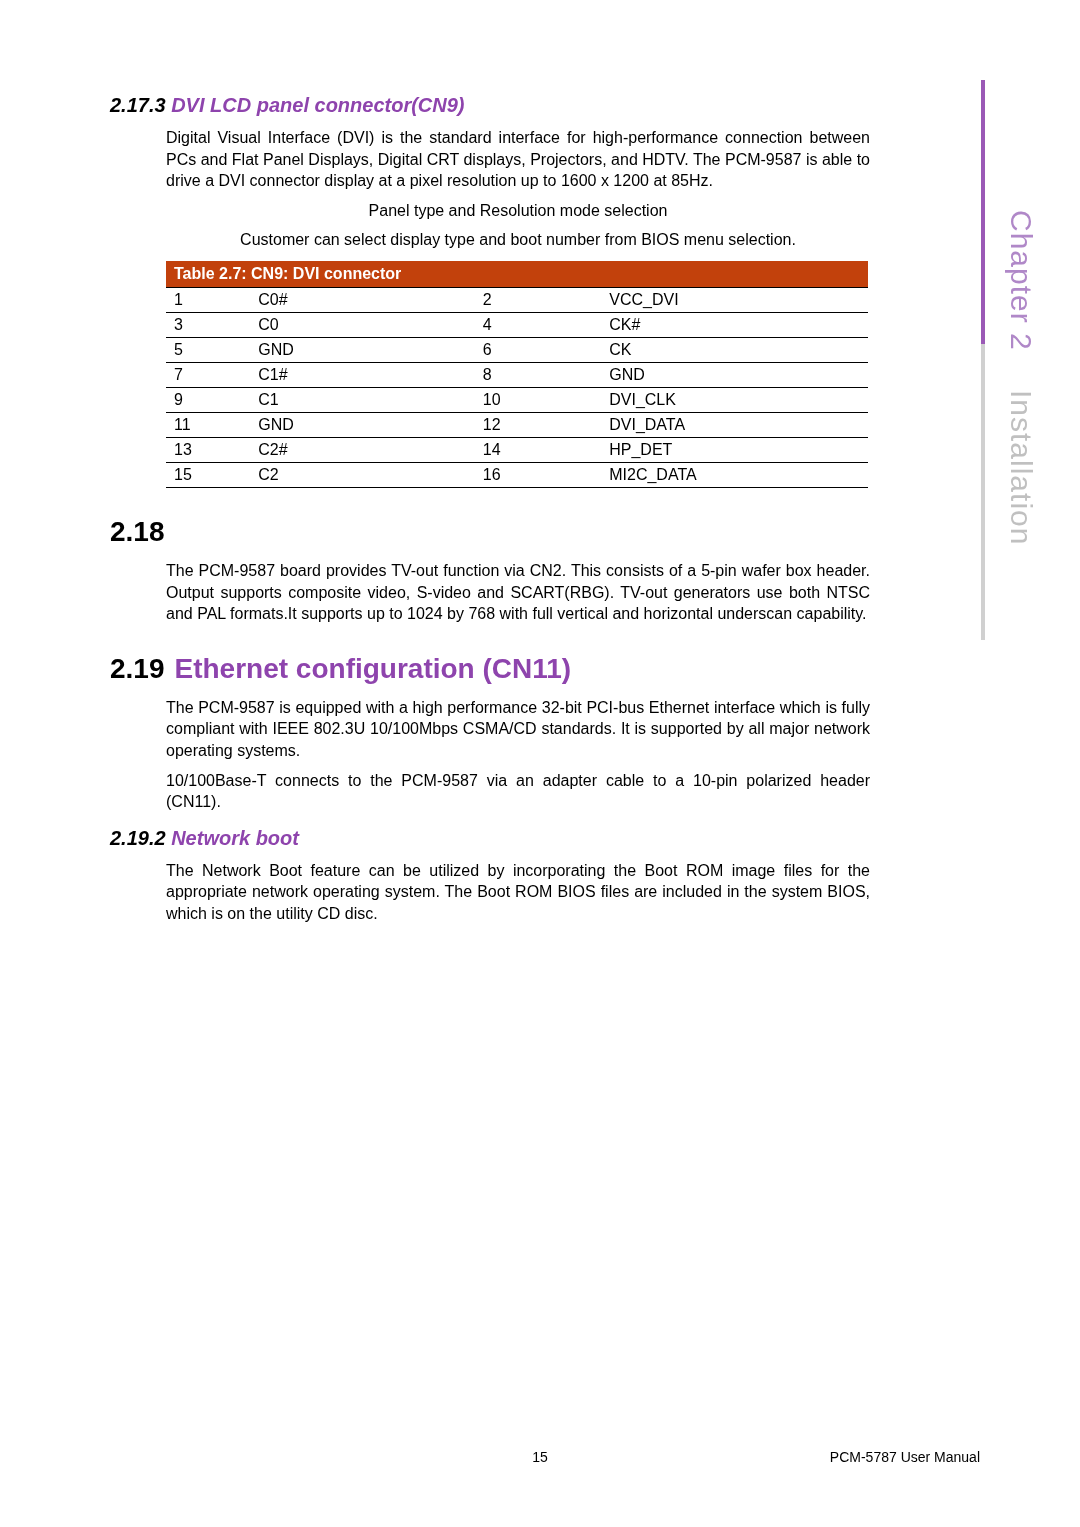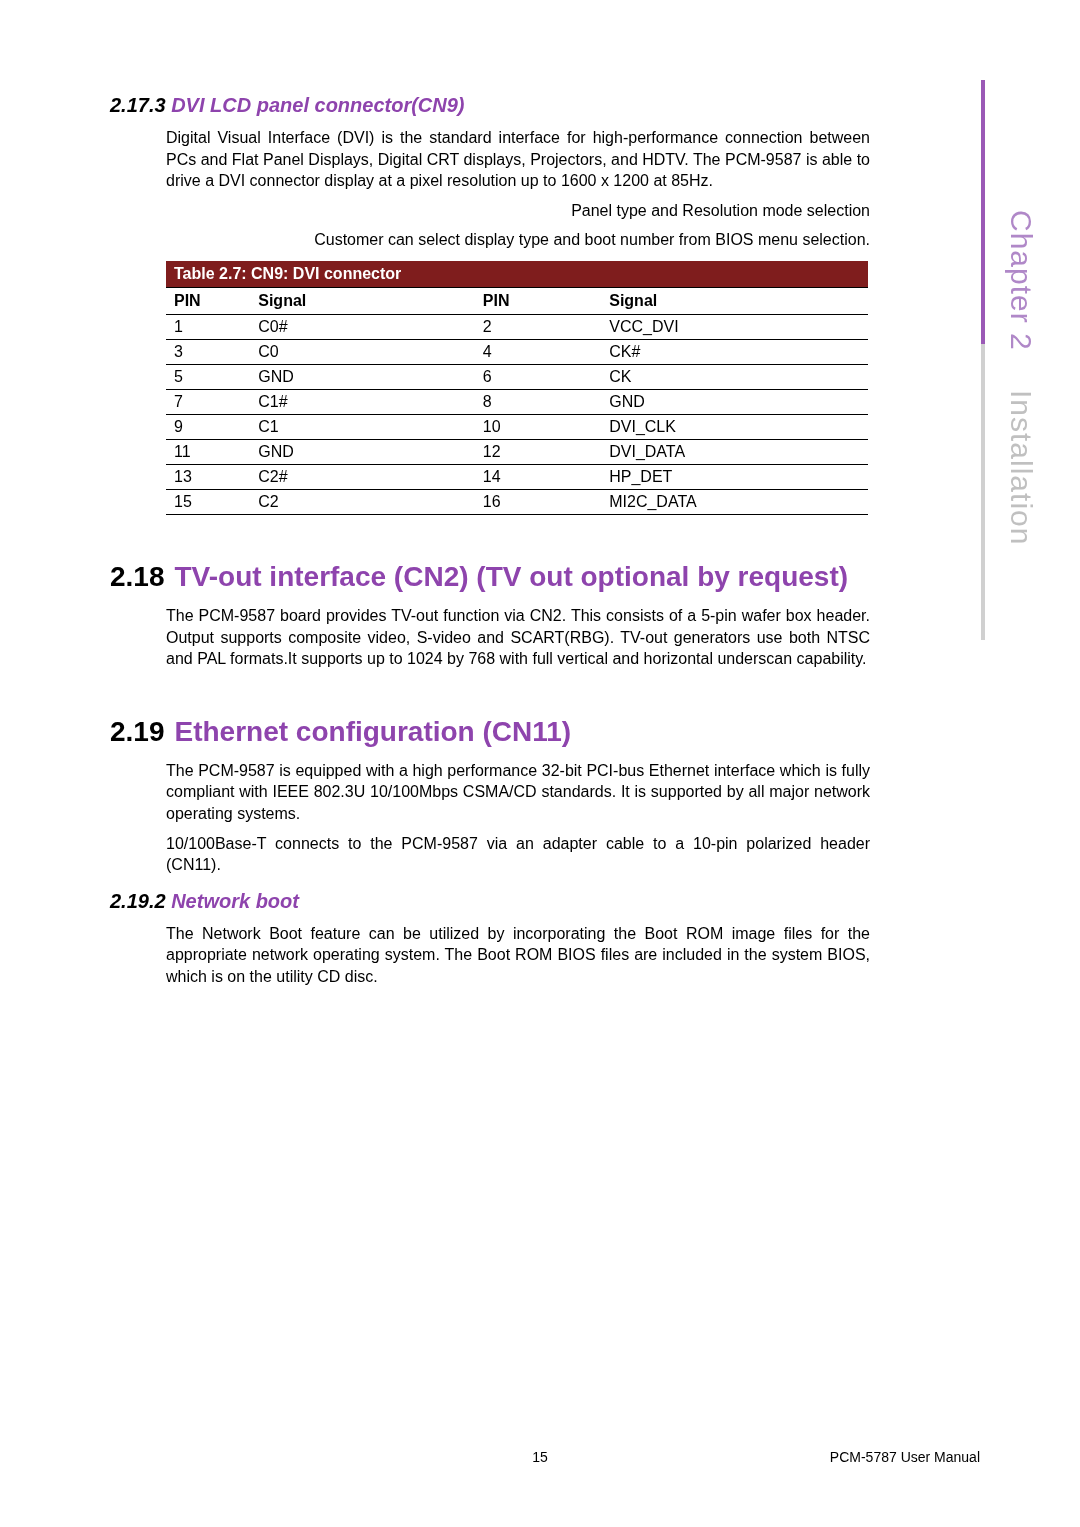--- a/index.html
+++ b/index.html
@@ -72,45 +72,45 @@
     font-weight: bold;
     margin-bottom: 10px;
     margin-top: 14px;
     font-style: italic;
   }
   .h3 .num { color: #000; }
   .h3 .title { color: #8e44ad; }
   .h2 {
     font-size: 28px;
     font-weight: bold;
-    margin-top: 46px;
+    margin-top: 28px;
     margin-bottom: 12px;
     display: flex;
     align-items: baseline;
   }
   .h2 .num { color: #000; white-space: nowrap; }
   .h2 .title { color: #8e44ad; margin-left: 10px; }
   .body-text {
     font-size: 16px;
     line-height: 1.35;
     text-align: justify;
     margin-left: 56px;
     margin-bottom: 8px;
   }
-  .body-text.left { text-align: right; }
+  .body-text.left { text-align: center; }
   table.pin-table {
     margin-left: 56px;
     width: 702px;
     border-collapse: collapse;
     font-size: 16px;
     margin-top: 10px;
     margin-bottom: 6px;
   }
   .table-caption {
-    background: #7f1d1d;
+    background: #c2410c;
     color: #fff;
     font-weight: bold;
     padding: 5px 8px;
     font-size: 17px;
     text-align: left;
   }
   table.pin-table th {
     text-align: left;
     font-weight: bold;
     padding: 4px 8px;
@@ -162,26 +162,20 @@
     </div>
     <p class="body-text">Digital Visual Interface (DVI) is the standard interface for high-performance connection between PCs and Flat Panel Displays, Digital CRT displays, Projectors, and HDTV. The PCM-9587 is able to drive a DVI connector display at a pixel resolution up to 1600 x 1200 at 85Hz.</p>
     <p class="body-text left">Panel type and Resolution mode selection</p>
     <p class="body-text left">Customer can select display type and boot number from BIOS menu selection.</p>
 
     <table class="pin-table">
       <tbody>
           <tr>
             <th colspan="4" class="table-caption">Table 2.7: CN9:  DVI connector</th>
           </tr>
-      <tr>
-        <th>PIN</th>
-        <th>Signal</th>
-        <th>PIN</th>
-        <th>Signal</th>
-      </tr>
       </tbody>
         <tbody id="table27-body">
           <tr>
             <td>1</td>
             <td>C0#</td>
             <td>2</td>
             <td>VCC_DVI</td>
           </tr>
           <tr>
             <td>3</td>
@@ -223,21 +217,20 @@
             <td>15</td>
             <td>C2</td>
             <td>16</td>
             <td>MI2C_DATA</td>
           </tr>
         </tbody>
     </table>
 
     <div class="h2">
       <span class="num">2.18</span>
-      <span class="title">TV-out interface  (CN2) (TV out optional by request)</span>
     </div>
     <p class="body-text">The PCM-9587 board provides TV-out function via CN2. This consists of a 5-pin wafer box header. Output supports composite video, S-video and SCART(RBG). TV-out generators use both NTSC and PAL formats.It supports up to 1024 by 768 with full vertical and horizontal underscan capability.</p>
 
     <div class="h2">
       <span class="num">2.19</span>
       <span class="title">Ethernet configuration (CN11)</span>
     </div>
     <p class="body-text">The PCM-9587 is equipped with a high performance 32-bit PCI-bus Ethernet interface which is fully compliant with IEEE 802.3U 10/100Mbps CSMA/CD standards. It is supported by all major network operating systems.</p>
 
     <p class="body-text">10/100Base-T connects to the PCM-9587 via an adapter cable to a 10-pin polarized header (CN11).</p>

